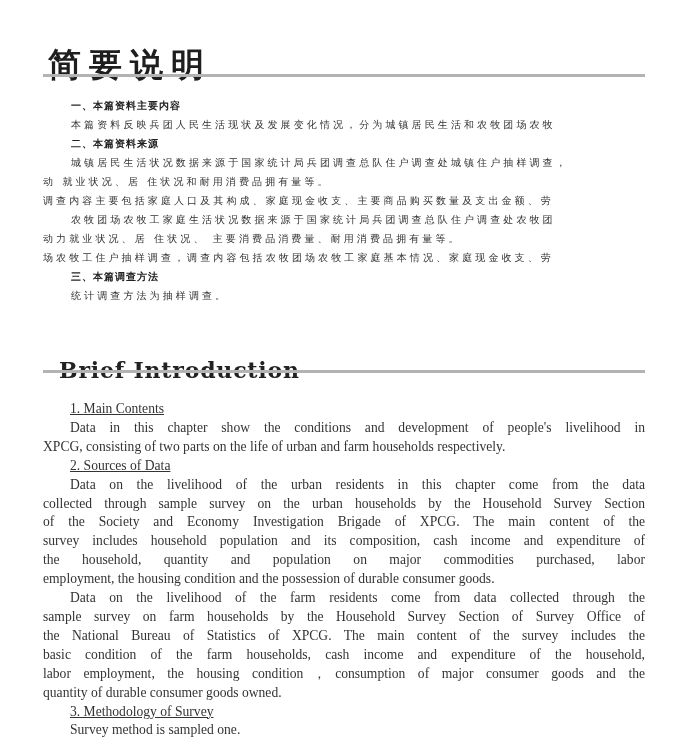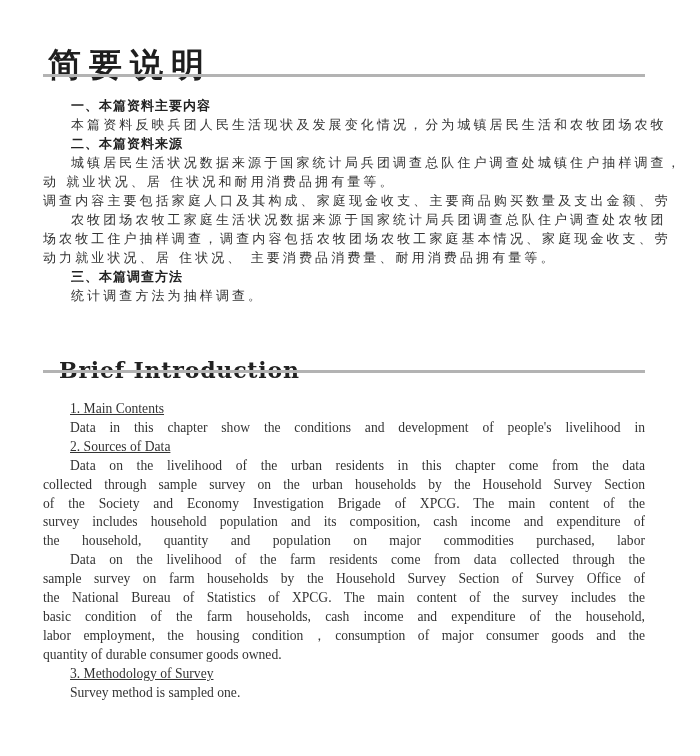--- a/index.html
+++ b/index.html
@@ -42,21 +42,21 @@
     }
     .rule-cn { top: 74px; }
     .rule-en { top: 370px; }
 
     .cn-block {
       position: absolute;
       left: 43px;
       top: 96px;
       width: 602px;
       font-family: "DejaVu Sans", sans-serif;
-      font-size: 13px;
+      font-size: 10px;
       line-height: 19px;
       color: #333;
     }
     .cn-block .h {
       font-weight: bold;
       color: #222;
       padding-left: 28px;
       letter-spacing: 1px;
       white-space: nowrap;
     }
@@ -115,40 +115,42 @@
 
   <div class="cn-block">
     <div class="h">一、本篇资料主要内容</div>
     <div class="line ind">本篇资料反映兵团人民生活现状及发展变化情况，分为城镇居民生活和农牧团场农牧</div>
 
     <div class="h">二、本篇资料来源</div>
     <div class="line ind">城镇居民生活状况数据来源于国家统计局兵团调查总队住户调查处城镇住户抽样调查，</div>
     <div class="line">动 就业状况、居 住状况和耐用消费品拥有量等。</div>
     <div class="line">调查内容主要包括家庭人口及其构成、家庭现金收支、主要商品购买数量及支出金额、劳</div>
     <div class="line ind">农牧团场农牧工家庭生活状况数据来源于国家统计局兵团调查总队住户调查处农牧团</div>
+    <div class="line">动力就业状况、居 住状况、 主要消费品消费量、耐用消费品拥有量等。</div>
     <div class="line">场农牧工住户抽样调查，调查内容包括农牧团场农牧工家庭基本情况、家庭现金收支、劳</div>
-    <div class="line">动力就业状况、居 住状况、 主要消费品消费量、耐用消费品拥有量等。</div>
 
     <div class="h">三、本篇调查方法</div>
     <div class="line ind">统计调查方法为抽样调查。</div>
   </div>
 
   <h2 class="title-en">Brief Introduction</h2>
   <div class="rule rule-en"></div>
 
   <div class="en-block">
     <div class="h">1. Main Contents</div>
     <div class="line ind">Data in this chapter show the conditions and development of people's livelihood in</div>
+    <div class="line last">XPCG, consisting of  two parts on the life of urban and farm households respectively.</div>
 
     <div class="h">2. Sources of Data</div>
     <div class="line ind">Data on the livelihood of the urban residents in this chapter come from the data</div>
     <div class="line">collected through sample survey on the urban households by the Household Survey Section</div>
     <div class="line">of the Society and Economy Investigation  Brigade of XPCG. The main content of the</div>
     <div class="line">survey includes household population and its composition, cash income and expenditure of</div>
     <div class="line">the household, quantity and population on major commodities purchased, labor</div>
+    <div class="line last">employment, the housing condition and the possession of durable consumer goods.</div>
     <div class="line ind">Data on the livelihood of the farm residents come from data collected through the</div>
     <div class="line">sample survey on farm  households by the Household Survey Section of Survey Office of</div>
     <div class="line">the National Bureau of Statistics of XPCG. The main content of the survey includes the</div>
     <div class="line">basic condition of the farm households, cash income and expenditure of the household,</div>
     <div class="line">labor employment, the housing condition，consumption of major consumer goods and the</div>
     <div class="line last">quantity of durable consumer goods owned.</div>
 
     <div class="h">3. Methodology of Survey</div>
     <div class="line ind last">Survey method is sampled one.</div>
   </div>

